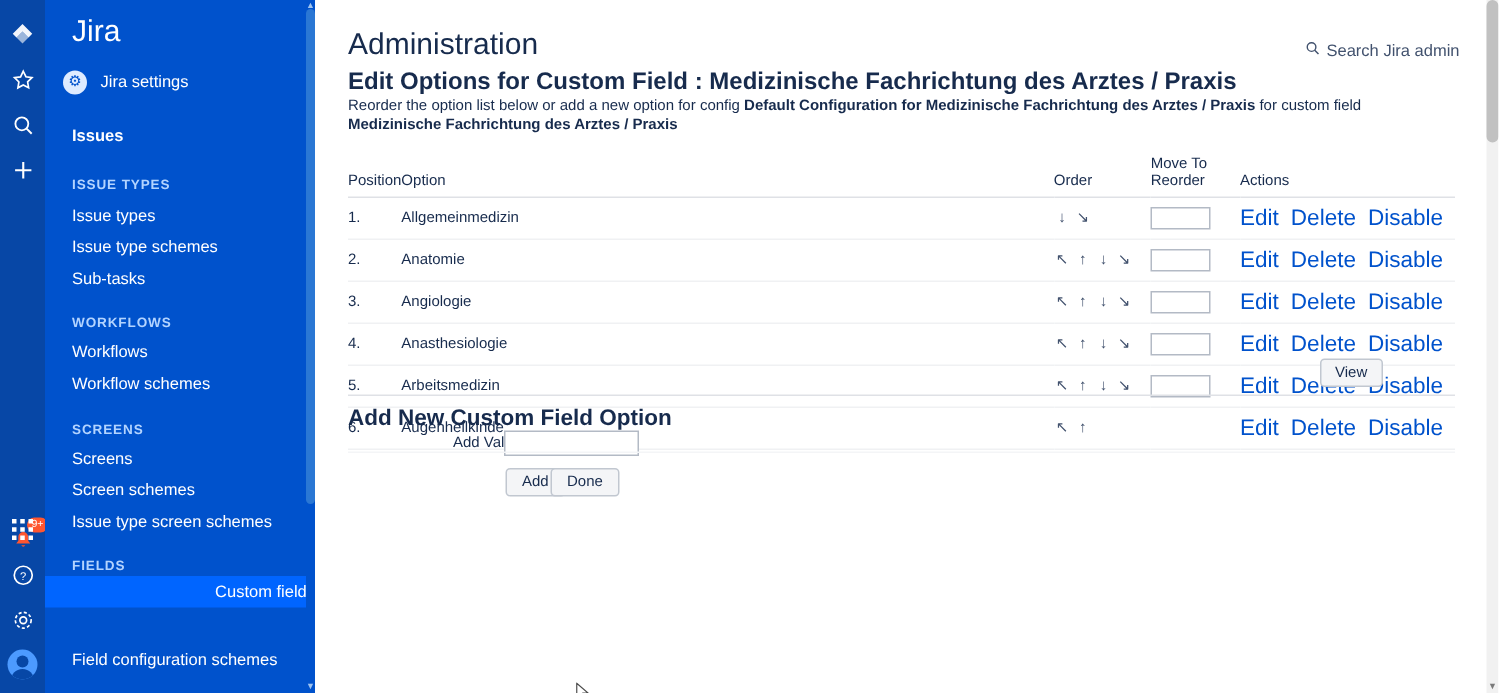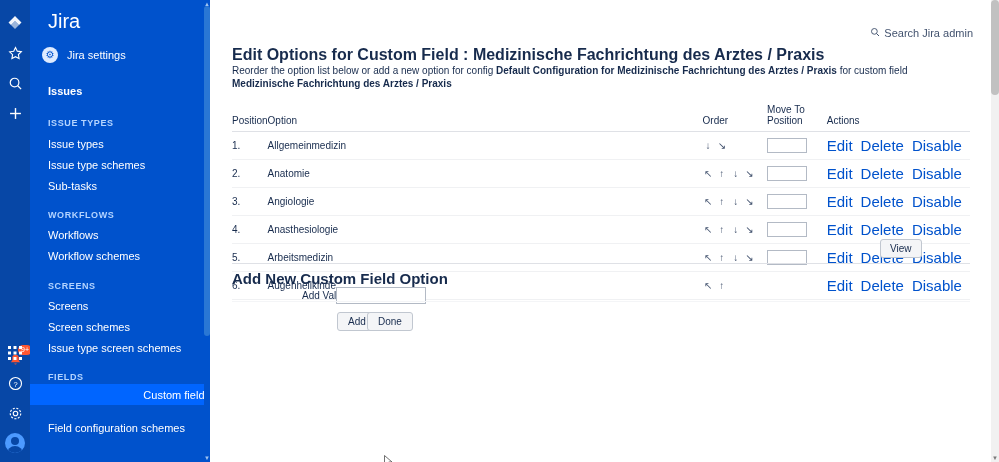--- a/index.html
+++ b/index.html
@@ -324,21 +324,21 @@
           <span>Screen schemes</span>
         </div>
       <div class="nav-item" style="top:337px;">
           <span>Issue type screen schemes</span>
         </div>
 
       <div class="nav-group-label" style="top:372px;">FIELDS</div>
       <div class="nav-item selected" style="top:384px;justify-content:flex-end;">
           <span>Custom fields</span>
         </div>
-      <div class="nav-item" style="top:417px;padding-left:18px;">
+      <div class="nav-item" style="top:429px;padding-left:18px;">
           <span>Field configuration schemes</span>
         </div>
     </div>
 
     <div class="sidebar-scrollbar-track">
       <div class="sidebar-arrow" style="top:0;">▲</div>
       <div class="sidebar-scrollbar-thumb"></div>
       <div class="sidebar-arrow" style="bottom:0;">▼</div>
     </div>
   </div>
@@ -348,34 +348,35 @@
     <div class="search-admin">
       <span class="mag">
         <svg width="10" height="10" viewBox="0 0 16 16">
             <circle cx="7" cy="7" r="4.6" fill="none" stroke="#42526e" stroke-width="1.5"></circle>
             <line x1="10.4" y1="10.4" x2="14.4" y2="14.4" stroke="#42526e" stroke-width="1.6"></line>
           </svg>
       </span>
       <span>Search Jira admin</span>
     </div>
 
+    <h1 class="page-title">Administration</h1>
     <h2 class="section-title">Edit Options for Custom Field : Medizinische Fachrichtung des Arztes / Praxis</h2>
 
     <div class="desc">
       <span>Reorder the option list below or add a new option for config </span><b>Default Configuration for Medizinische Fachrichtung des Arztes / Praxis</b><span> for custom field </span><b>Medizinische Fachrichtung des Arztes / Praxis</b>
     </div>
 
 
     <table class="opt-table">
       <thead>
         <tr>
           <th class="col-pos">Position</th>
           <th class="col-opt">Option</th>
           <th class="col-order">Order</th>
-          <th class="col-move">Move To Position</th>
+          <th class="col-move">Move To Reorder</th>
           <th class="col-actions">Actions</th>
         </tr>
       </thead>
       <tbody>
 
         <tr>
           <td>1.</td>
           <td>Allgemeinmedizin</td>
           <td class="order-cell">
             <span class="arrow-btn">↓</span>

